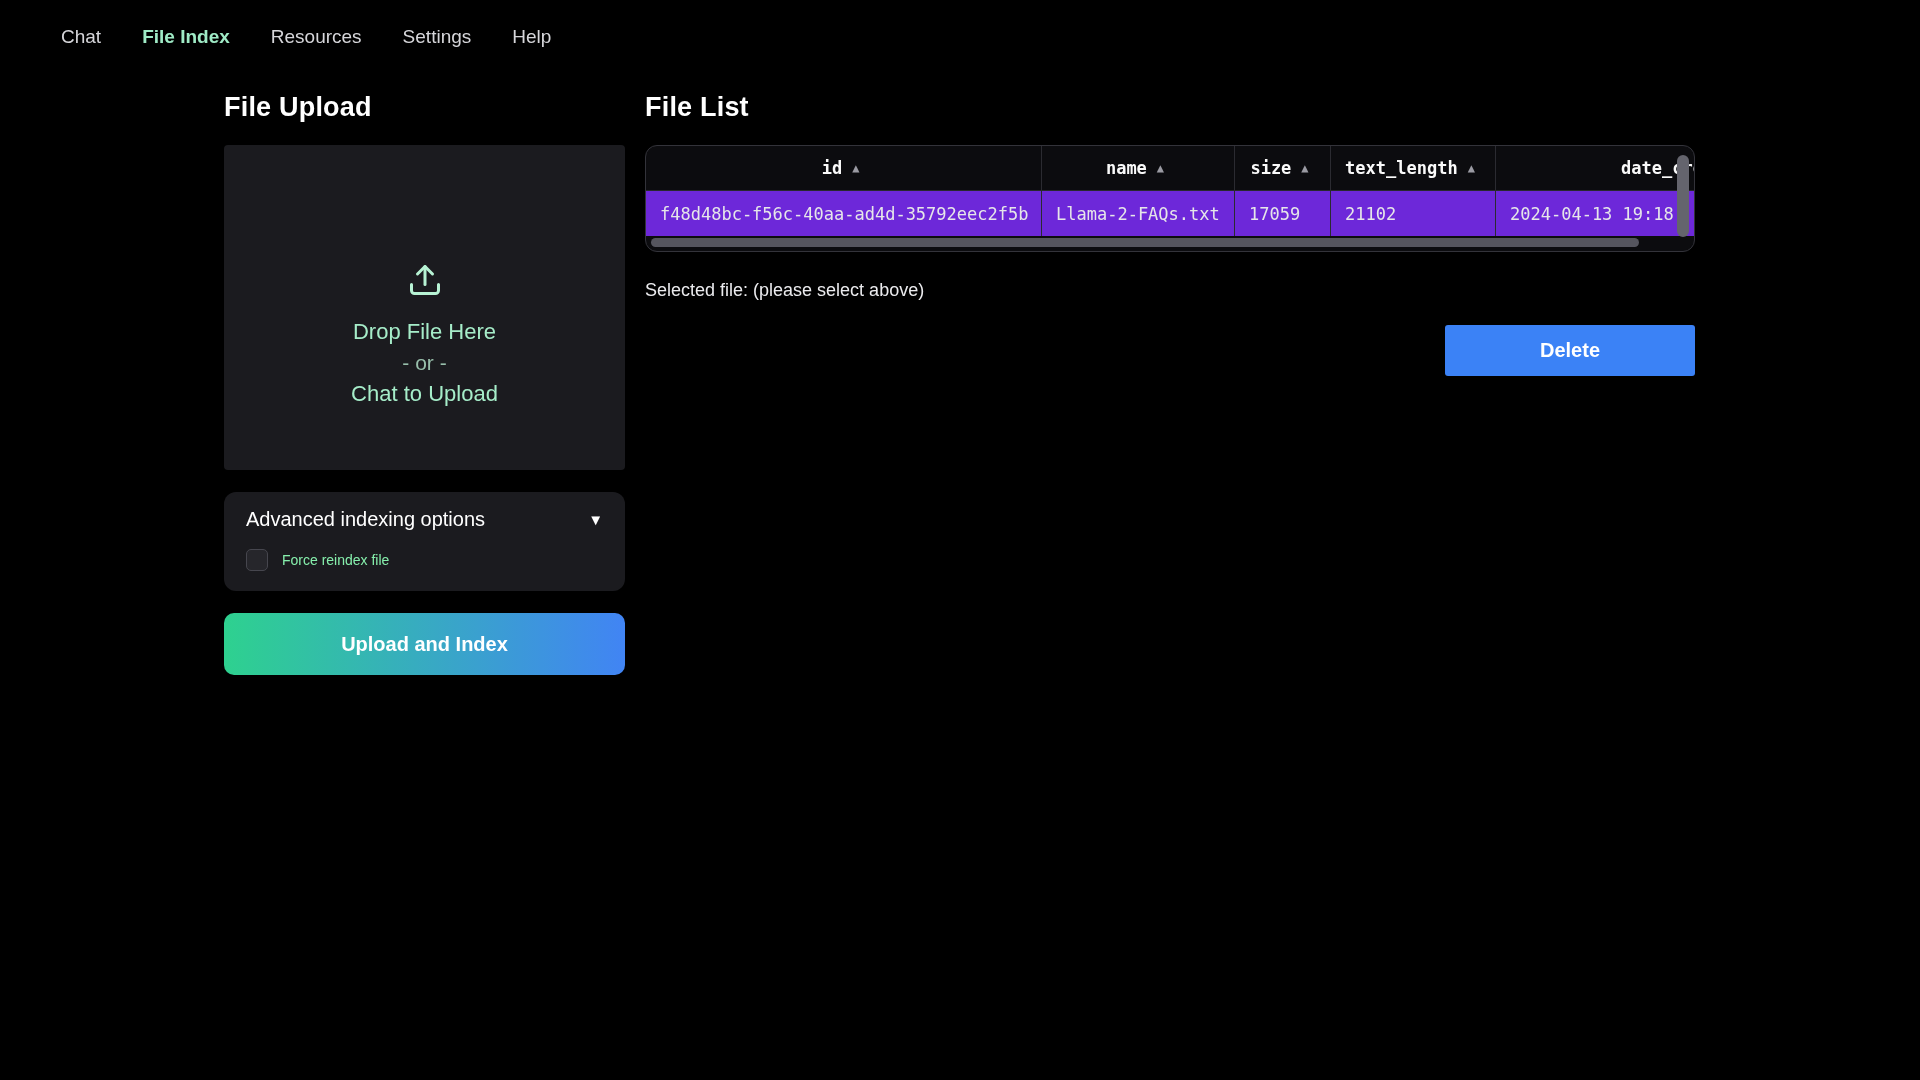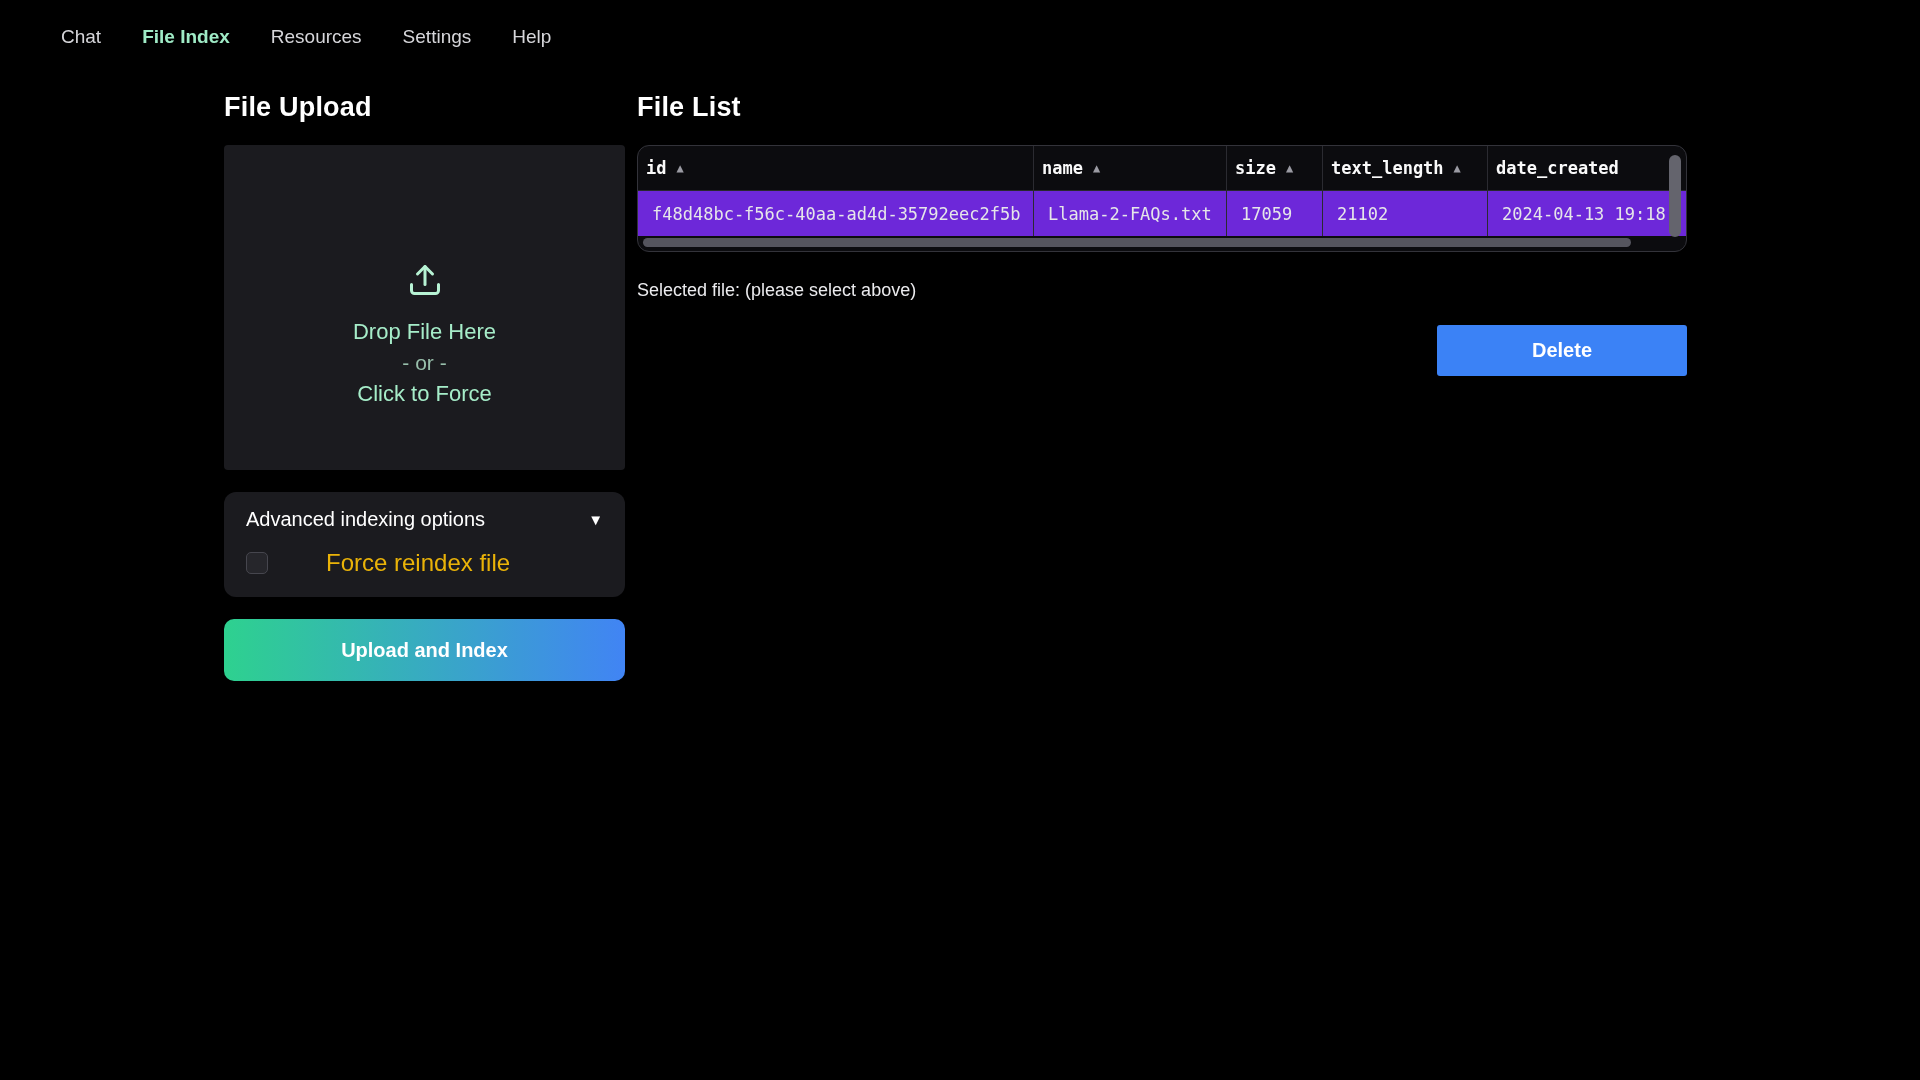--- a/index.html
+++ b/index.html
@@ -7,21 +7,21 @@
               font-family:"Liberation Sans", sans-serif; color:#fff; }
 
   
   .top-nav { display:flex; gap:41px; padding:26px 0 0 61px; font-size:19px; }
   .nav-item { color:#d6d6da; cursor:pointer; }
   .nav-item.active { color:#9febc6; font-weight:700; }
 
   
   .main { display:flex; align-items:flex-start; margin-top:44px; padding-left:224px; }
   .left-col { width:401px; flex:none; }
-  .right-col { margin-left:12px; width:1050px; flex:none; display:flex; flex-direction:column; }
+  .right-col { margin-left:20px; width:1050px; flex:none; display:flex; flex-direction:column; }
   .section-title { font-size:27px; font-weight:600; margin-bottom:22px; letter-spacing:.2px; }
 
   
   .dropzone { height:325px; background:#1b1b1f; border-radius:4px; cursor:pointer;
               display:flex; flex-direction:column; align-items:center; justify-content:center;
               padding-top:56px; }
   .dz-icon { margin-bottom:14px; }
   .dz-text { color:#a6edc9; font-size:22px; line-height:31px; }
   .dz-or   { color:#98bfab; font-size:21px; line-height:31px; }
 
@@ -30,37 +30,37 @@
            line-height:34px; color:#ededf0; }
 
   
   .accordion { margin-top:22px; background:#1b1b1f; border-radius:12px; padding:16px 22px 20px; }
   .acc-head { display:flex; justify-content:space-between; align-items:center;
               font-size:20px; cursor:pointer; }
   .acc-caret { font-size:15px; color:#fff; }
   .acc-body { margin-top:18px; display:flex; align-items:center; gap:14px; }
   .checkbox { width:22px; height:22px; border-radius:5px; background:#26262b;
               border:1.5px solid #46464e; cursor:pointer; flex:none; }
-  .cb-label { font-size:24px; color:#eab308;margin-left:44px; }
+  .cb-label { font-size:14px; color:#86efac; }
 
   
   .upload-btn { margin-top:22px; width:100%; height:62px; border:none; border-radius:10px;
                 background:linear-gradient(90deg,#2ed18f 0%,#4184f4 100%);
                 color:#fff; font-size:20px; font-weight:700; font-family:inherit; cursor:pointer; }
 
   
   .table-wrap { position:relative; width:1050px; height:107px; background:#0c0c0f;
                 border:1px solid #33333a; border-radius:12px; overflow:hidden; }
   .t-row { display:flex; width:1240px; }
   .t-head { height:45px; }
   .t-data { height:45px; background:#6d28d9; }
   .t-cell { flex:none; padding:0 14px; display:flex; align-items:center;
             font-family:"DejaVu Sans Mono", monospace; font-size:17px;
             white-space:nowrap; overflow:hidden; }
-  .t-head .t-cell { font-weight:700; color:#fafafa; justify-content:flex-start;
+  .t-head .t-cell { font-weight:700; color:#fafafa; justify-content:center;
                     border-bottom:1px solid #28282d; cursor:pointer;padding-left:8px; }
   .t-data .t-cell { color:#e6e6e9; cursor:pointer; }
   .t-cell + .t-cell { border-left:1px solid #2b2b31; }
   .c0 { width:395px; } .c1 { width:193px; } .c2 { width:96px; }
   .c3 { width:165px; } .c4 { width:380px; }
   .sort-icon { color:#9b9ba3; font-size:12px; margin-left:10px; }
   .vscroll { position:absolute; top:9px; right:5px; width:12px; height:82px;
              background:#64646d; border-radius:6px; cursor:pointer; }
   .hscroll { position:absolute; left:5px; bottom:4px; width:988px; height:9px;
              background:#55555e; border-radius:5px; cursor:pointer; }
@@ -89,21 +89,21 @@
     <div class="dropzone">
       <span class="dz-icon">
         <svg width="36" height="36" viewBox="0 0 24 24" fill="none" stroke="#b7f3d4" stroke-width="2" stroke-linecap="round" stroke-linejoin="round">
           <path d="M21 15v4a2 2 0 0 1-2 2H5a2 2 0 0 1-2-2v-4"></path>
           <polyline points="17 8 12 3 7 8"></polyline>
           <line x1="12" y1="3" x2="12" y2="15"></line>
         </svg>
       </span>
       <div class="dz-text">Drop File Here</div>
       <div class="dz-or">- or -</div>
-      <div class="dz-text">Click to Force</div>
+      <div class="dz-text">Chat to Upload</div>
     </div>
 
 
     <div class="accordion">
       <div class="acc-head">
         <span>Advanced indexing options</span>
         <span class="acc-caret">▼</span>
       </div>
       <div class="acc-body">
         <span class="checkbox"></span>

